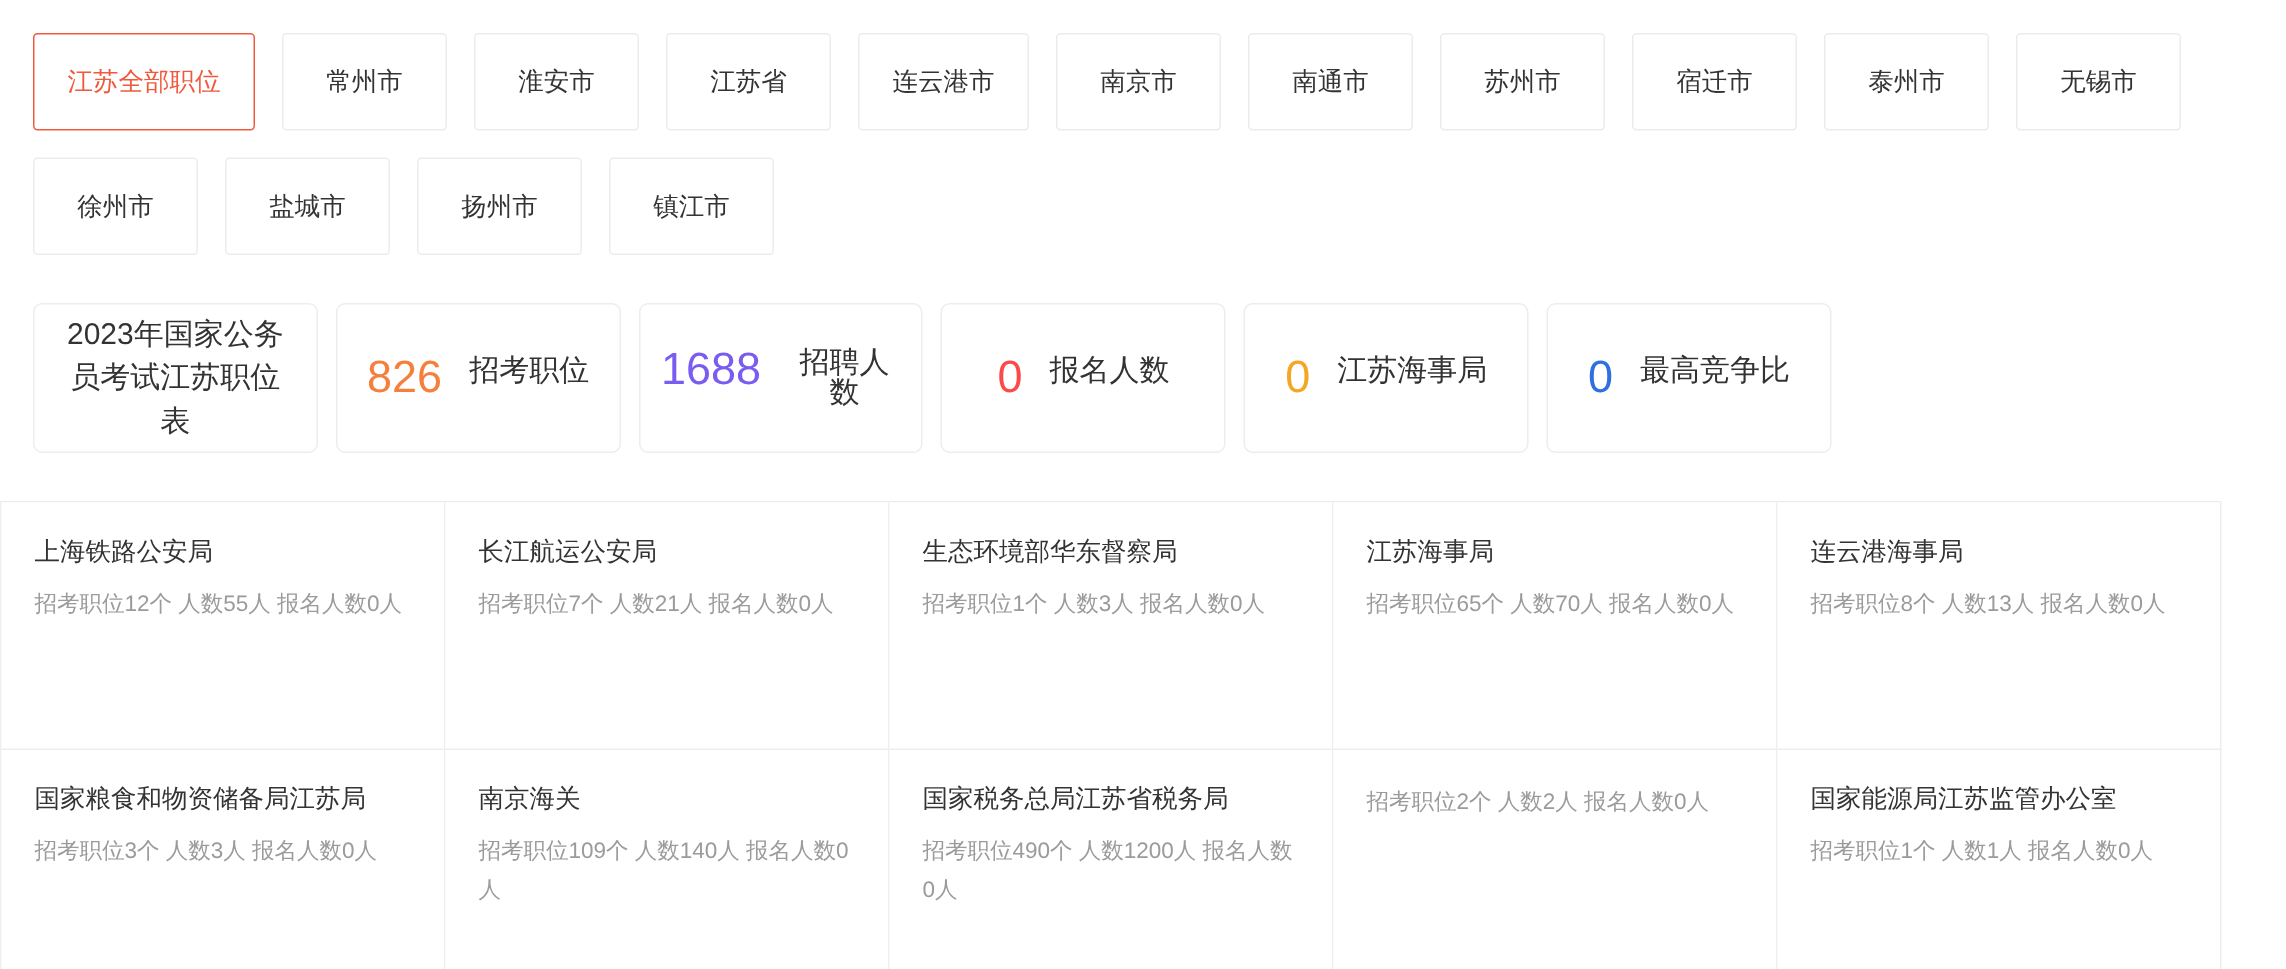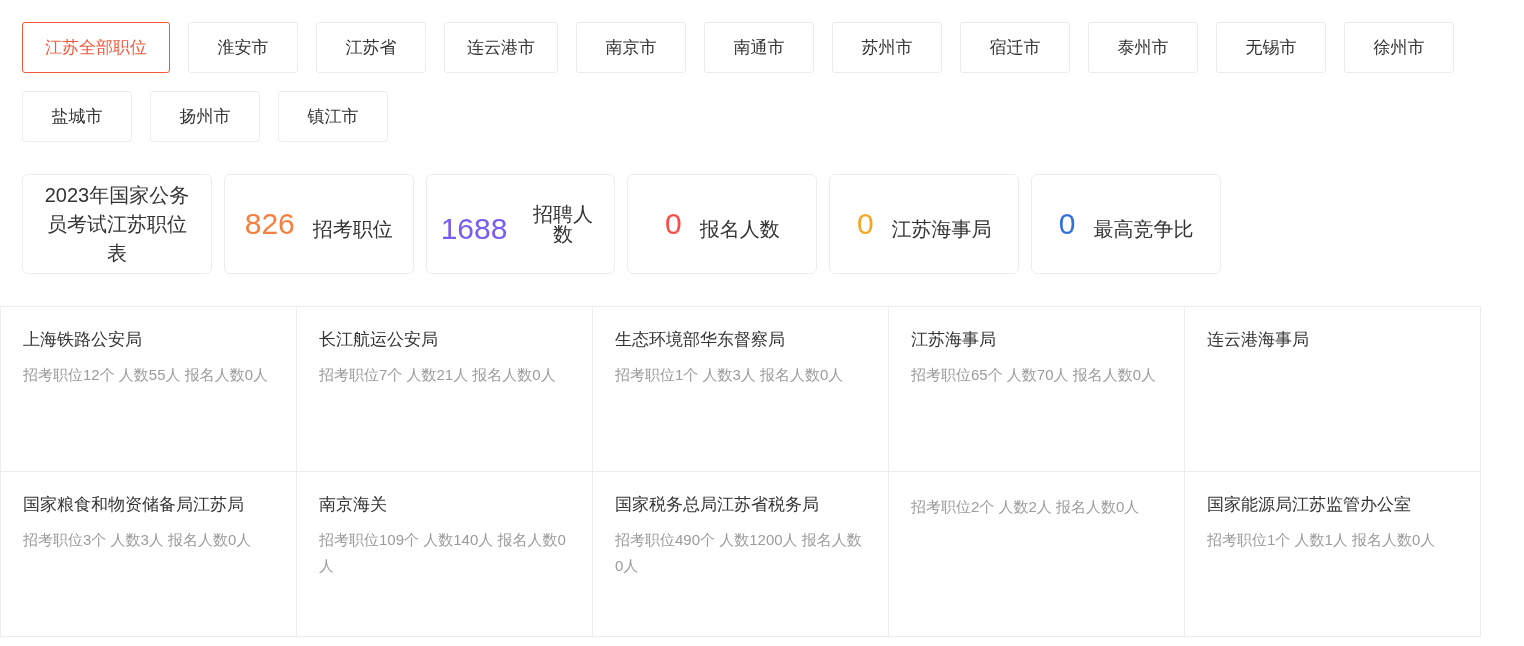--- a/index.html
+++ b/index.html
@@ -15,21 +15,21 @@
   
   .tabs-wrap {
     padding: 22px 0 0 22px;
     display: flex;
     flex-wrap: wrap;
     gap: 18px 18px;
     width: 1504px;
   }
   .tab {
     min-width: 110px;
-    height: 51px;
+    height: 65px;
     padding: 0 22px;
     border: 1px solid #ececec;
     border-radius: 3px;
     background: #ffffff;
     display: flex;
     align-items: center;
     justify-content: center;
     font-size: 17px;
     color: #333333;
     white-space: nowrap;
@@ -61,21 +61,21 @@
     text-align: center;
     padding: 6px 14px;
   }
   .stat-card.title-card {
     font-size: 20px;
     color: #333333;
     line-height: 1.45;
   }
   .stat-inner {
     display: flex;
-    align-items: flex-end;
+    align-items: flex-start;
     justify-content: center;
     gap: 18px;
     line-height: 1;
   }
   .stat-num {
     font-size: 30px;
     font-weight: 400;
   }
   .stat-label {
     font-size: 20px;
@@ -113,20 +113,23 @@
   }
 </style>
 </head>
 <body>
 
 <div class="tabs-wrap">
     <div class="tab active">
       <span>江苏全部职位</span>
     </div>
     <div class="tab">
+      <span>常州市</span>
+    </div>
+    <div class="tab">
       <span>淮安市</span>
     </div>
     <div class="tab">
       <span>江苏省</span>
     </div>
     <div class="tab">
       <span>连云港市</span>
     </div>
     <div class="tab">
       <span>南京市</span>
@@ -208,20 +211,21 @@
     <div class="cell">
       <div class="cell-title">生态环境部华东督察局</div>
       <div class="cell-meta">招考职位1个 人数3人 报名人数0人</div>
     </div>
     <div class="cell">
       <div class="cell-title">江苏海事局</div>
       <div class="cell-meta">招考职位65个 人数70人 报名人数0人</div>
     </div>
     <div class="cell">
       <div class="cell-title">连云港海事局</div>
+      <div class="cell-meta">招考职位8个 人数13人 报名人数0人</div>
     </div>
     <div class="cell">
       <div class="cell-title">国家粮食和物资储备局江苏局</div>
       <div class="cell-meta">招考职位3个 人数3人 报名人数0人</div>
     </div>
     <div class="cell">
       <div class="cell-title">南京海关</div>
       <div class="cell-meta">招考职位109个 人数140人 报名人数0人</div>
     </div>
     <div class="cell">

